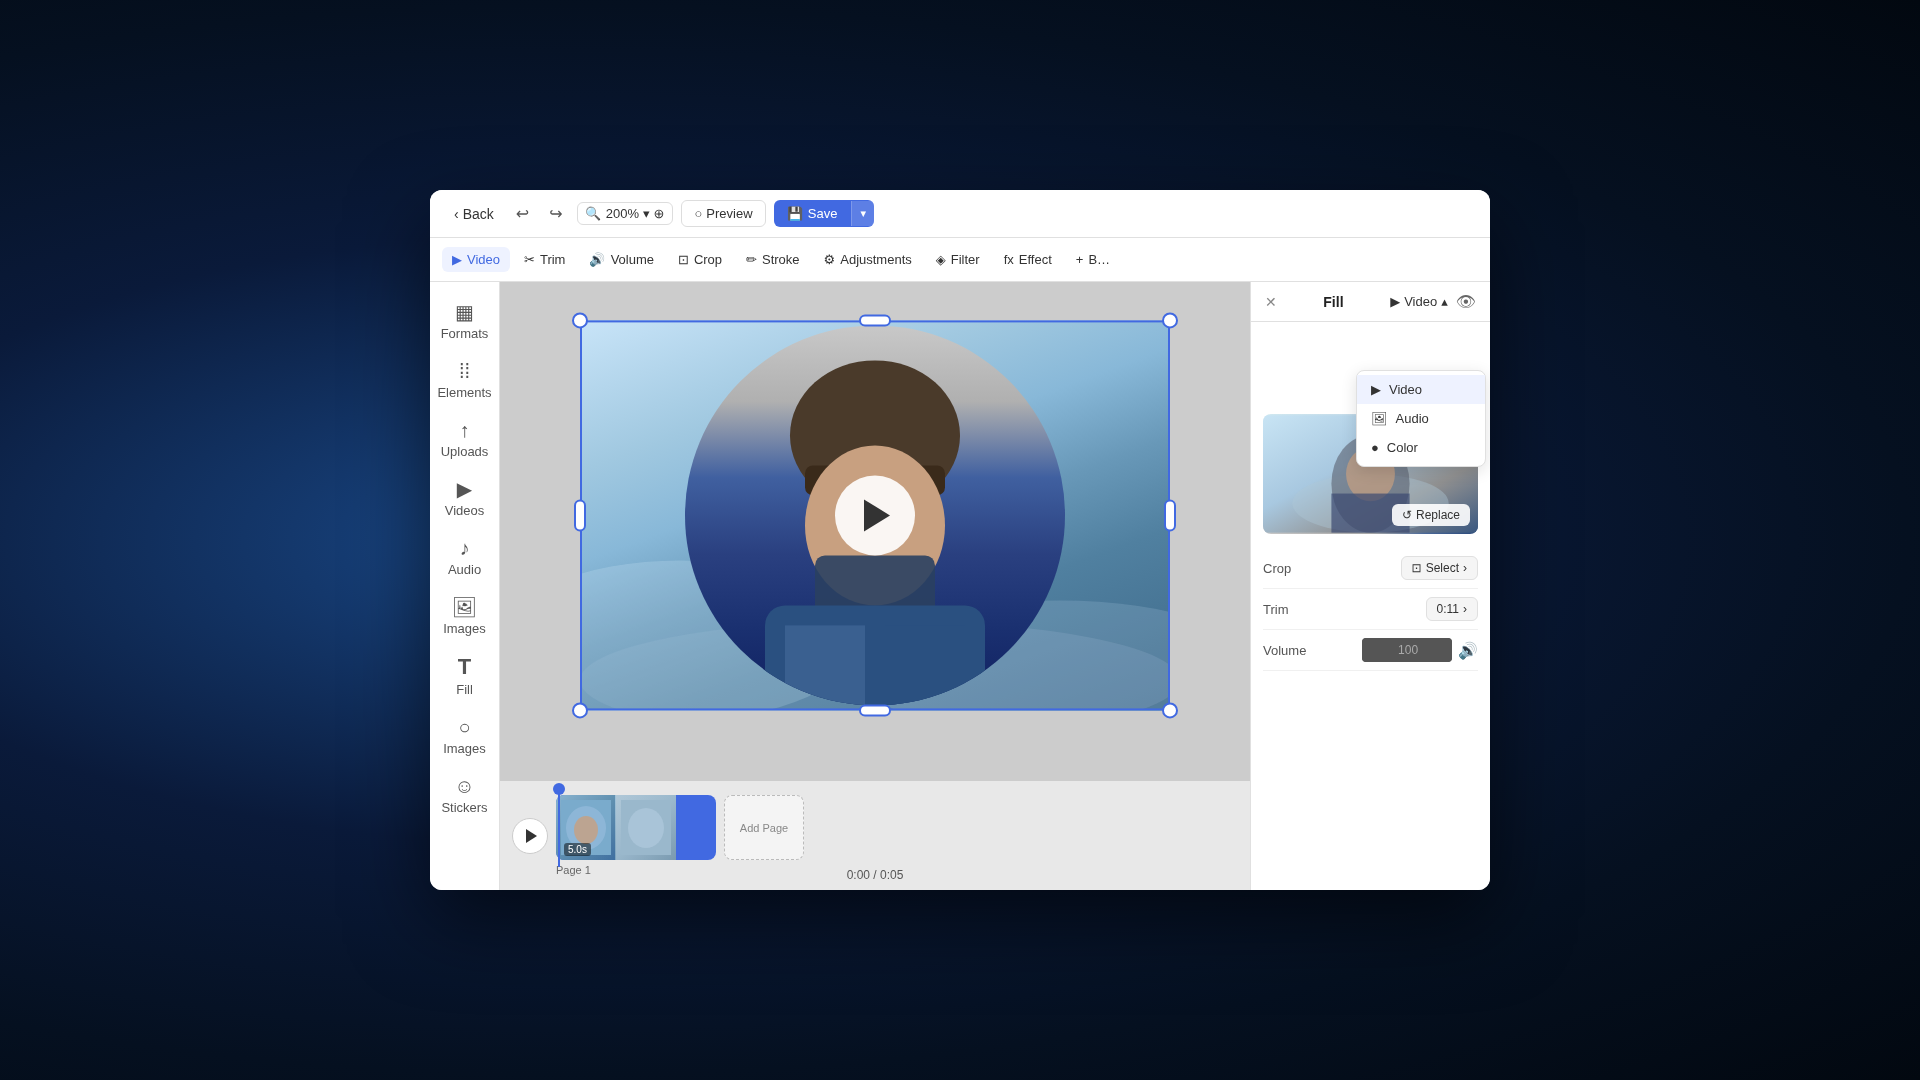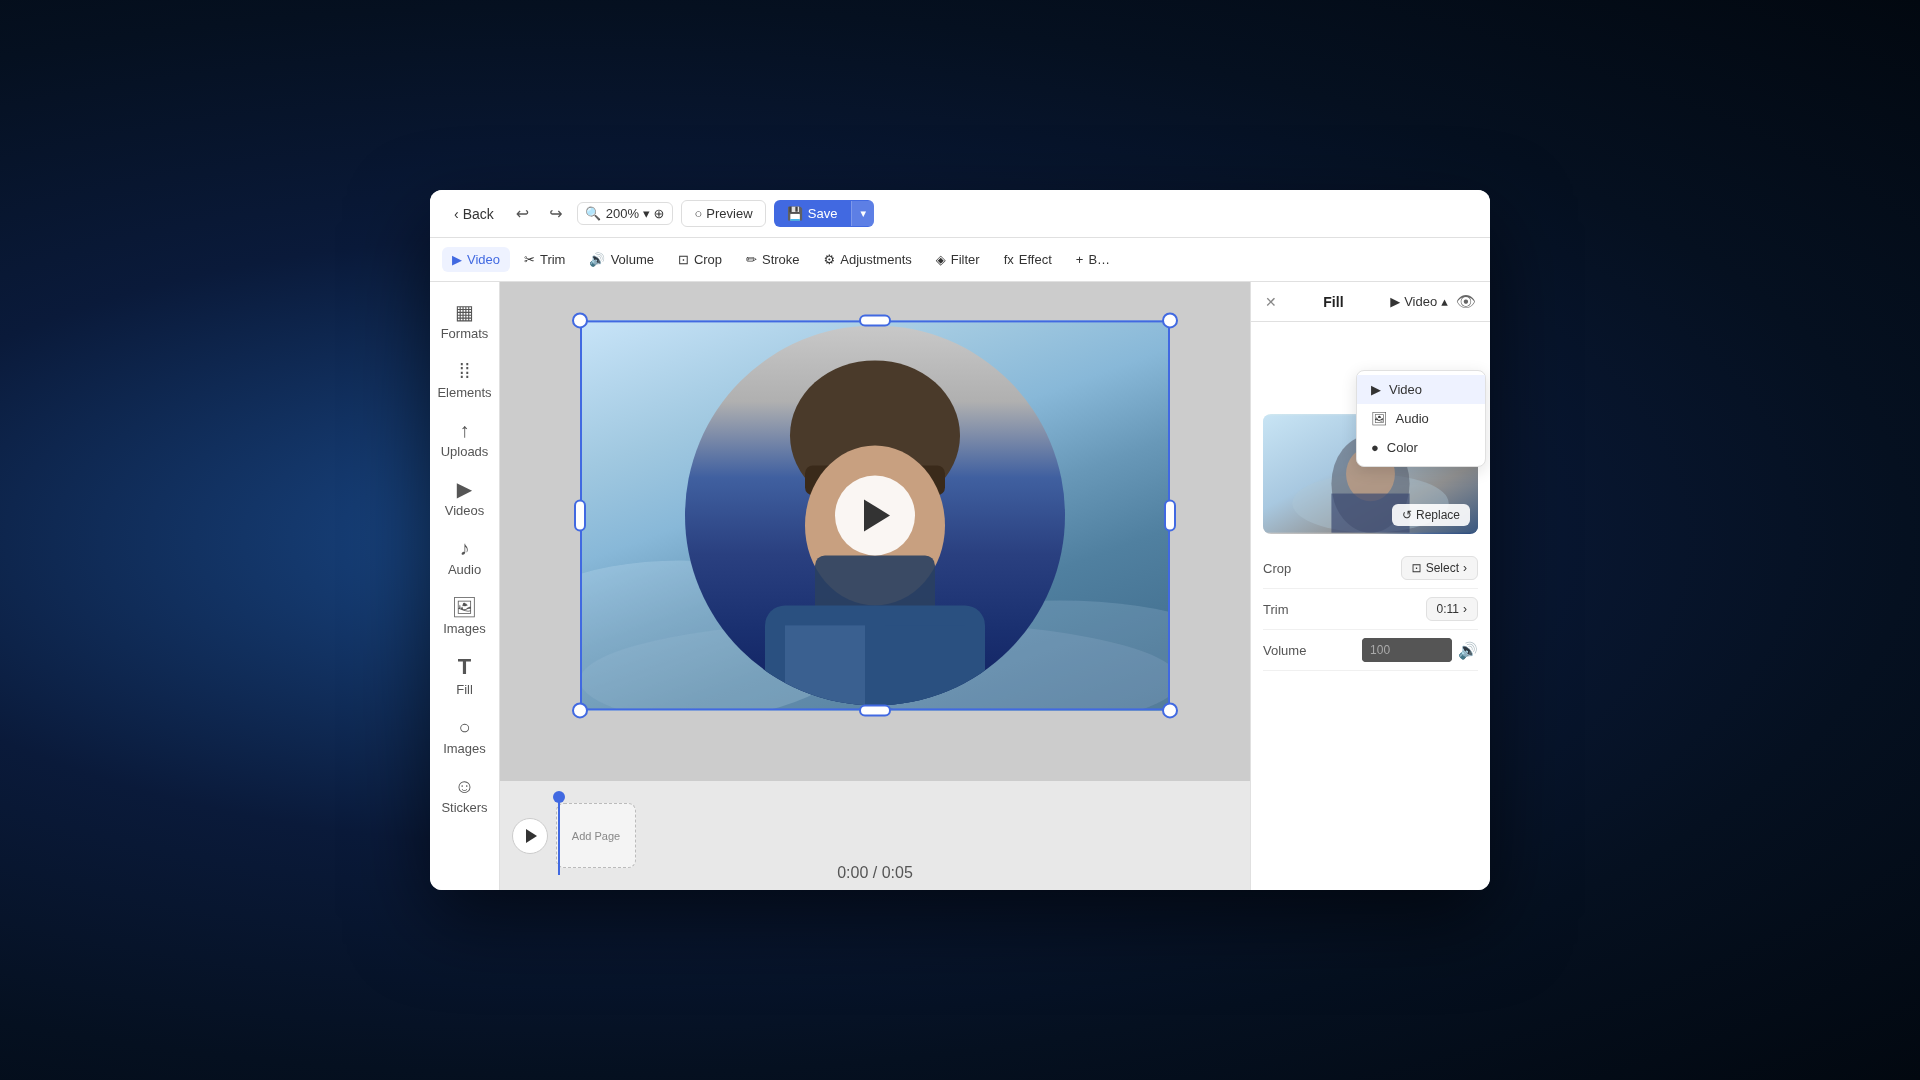--- a/index.html
+++ b/index.html
@@ -358,21 +358,21 @@
       font-size: 11px;
       color: #888;
       cursor: pointer;
     }
 
     .timeline-time {
       position: absolute;
       bottom: 8px;
       left: 50%;
       transform: translateX(-50%);
-      font-size: 16px;
+      font-size: 12px;
       color: #555;
     }
 
     
     .right-panel {
       width: 240px;
       background: #ffffff;
       border-left: 1px solid #e0e0e0;
       display: flex;
       flex-direction: column;
@@ -531,20 +531,21 @@
       background: #555;
       border-radius: 4px;
       display: flex;
       align-items: center;
       padding-left: 8px;
     }
 
     .slider-value {
       font-size: 12px;
       color: #aaa;
+      margin-left: 28px;
     }
 
     .volume-icon {
       font-size: 16px;
       color: #555;
       cursor: pointer;
     }
 
     
     .canvas-wrapper {
@@ -776,20 +777,39 @@
       <div class="timeline">
         <div class="timeline-inner">
           <div class="timeline-play"></div>
 
           <div style="position:relative; display:flex; gap:8px; align-items:flex-start;">
 
             <div style="position:absolute;top:-8px;left:2px;width:2px;background:#4169e1;height:80px;z-index:10;">
               <div style="position:absolute;top:-4px;left:-5px;width:12px;height:12px;background:#4169e1;border-radius:50%;"></div>
             </div>
 
+            <div>
+              <div class="timeline-clip">
+                <div class="clip-thumbnail">
+                  <svg width="50" height="55" viewBox="0 0 50 55">
+                    <rect width="50" height="55" fill="#7aabcc"></rect>
+                    <ellipse cx="25" cy="28" rx="20" ry="22" fill="#9abedd" opacity="0.6"></ellipse>
+                    <ellipse cx="25" cy="30" rx="12" ry="14" fill="#c8a080" opacity="0.8"></ellipse>
+                  </svg>
+                </div>
+                <div class="clip-thumbnail2">
+                  <svg width="50" height="55" viewBox="0 0 50 55">
+                    <rect width="50" height="55" fill="#9ab8cc"></rect>
+                    <ellipse cx="25" cy="28" rx="18" ry="20" fill="#b8d0e4" opacity="0.5"></ellipse>
+                  </svg>
+                </div>
+                <div class="clip-time">5.0s</div>
+              </div>
+              <div class="clip-label">Page 1</div>
+            </div>
 
             <div>
               <div class="add-page">
                 <span>Add Page</span>
               </div>
             </div>
           </div>
 
           <div style="flex:1;"></div>
         </div>

